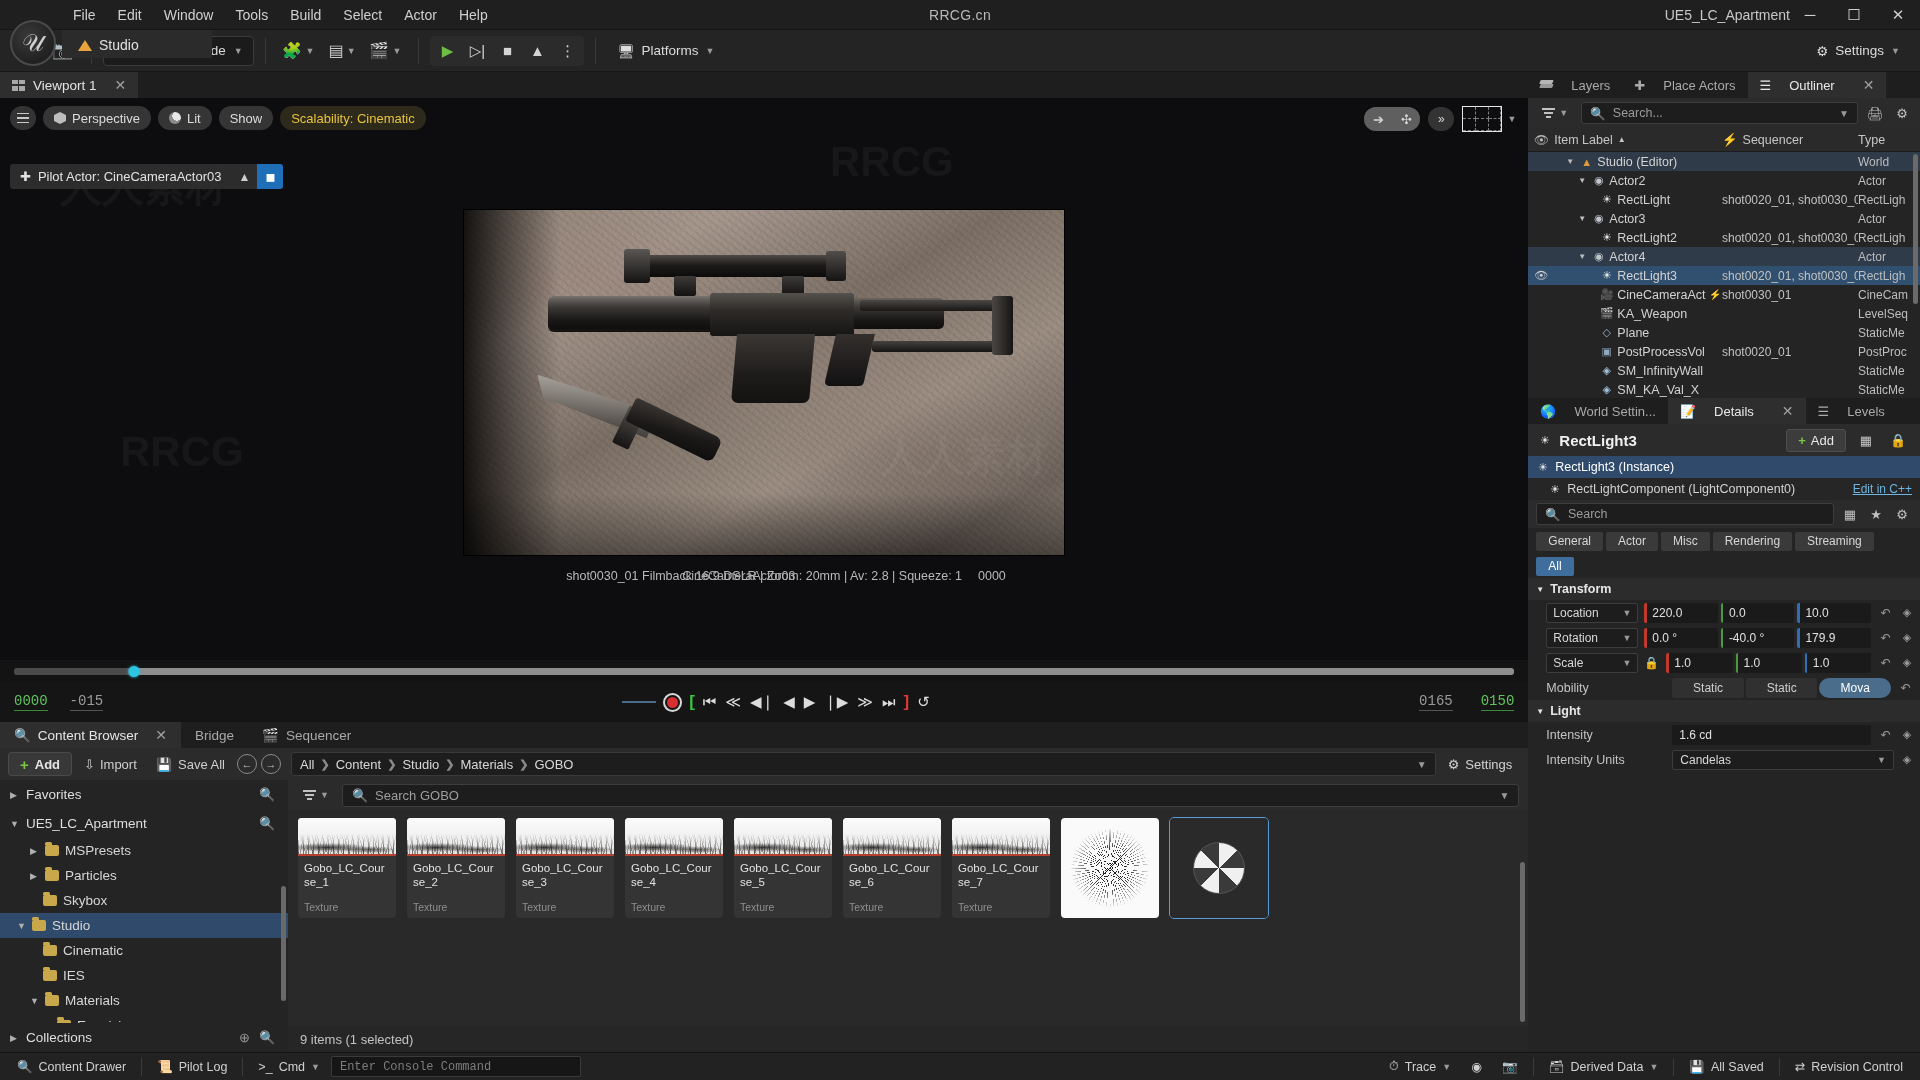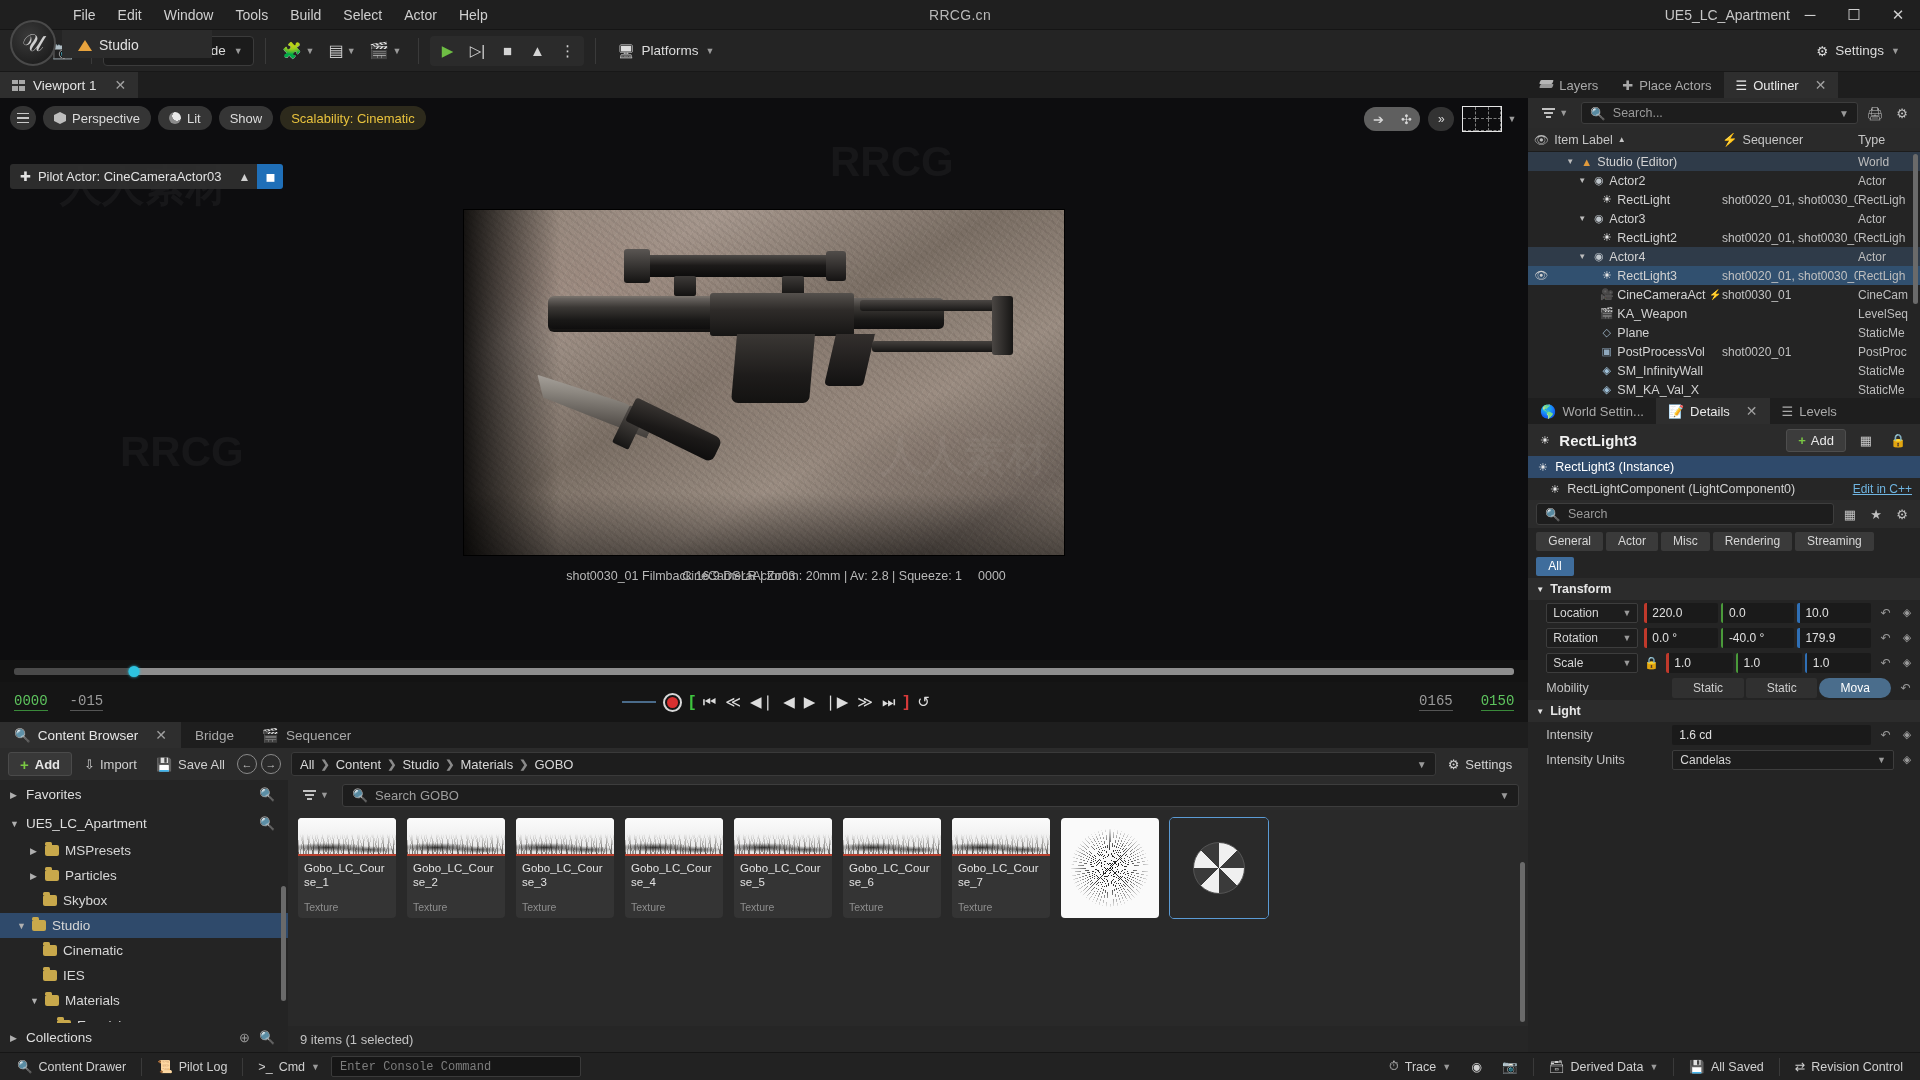--- a/index.html
+++ b/index.html
@@ -482,21 +482,21 @@
   }
   .wm-soft {
     position: absolute; font-size: 42px; color: rgba(255,255,255,.045);
     font-weight: bold; pointer-events: none; z-index: 2;
   }
 
   
   .right-col { flex: 0 0 388px; display: flex; flex-direction: column; background: #242424; min-height: 0; }
   .r-tabrow { height: 26px; background: #1e1e1e; display: flex; align-items: flex-end; }
   .r-tab {
-    display: flex; align-items: center; gap: 6px; height: 26px; padding: 0 12px;
+    display: flex; align-items: center; gap: 18px; height: 26px; padding: 0 12px;
     font-size: 13px; color: #a9a9a9;
   }
   .r-tab.active { background: #2e2e2e; color: #e8e8e8; }
   .layers-ico {
     width: 13px; height: 11px; position: relative;
   }
   .layers-ico i {
     position: absolute; left: 0; width: 13px; height: 3.6px; background: #b6b6b6;
     transform: skewX(-22deg); border-radius: 1px;
   }

